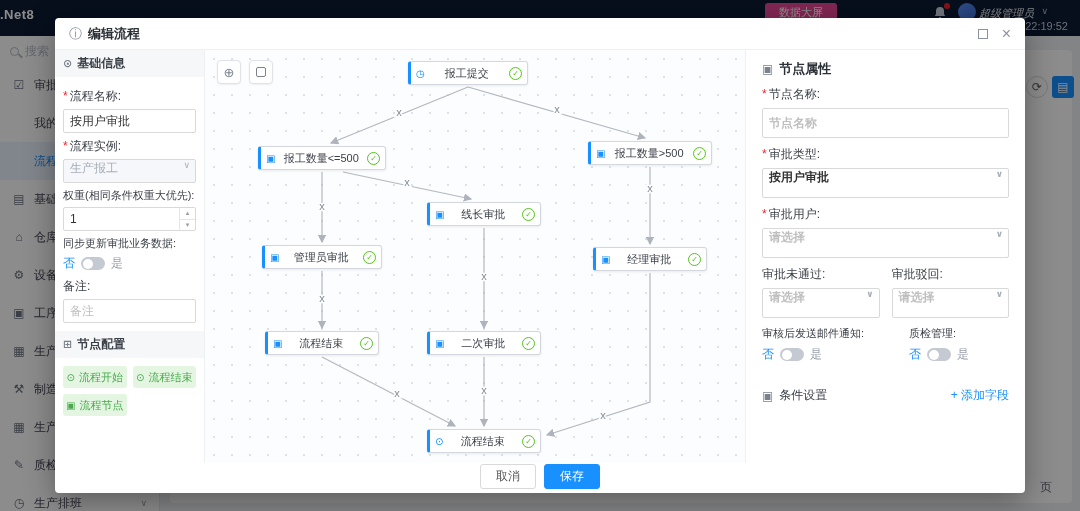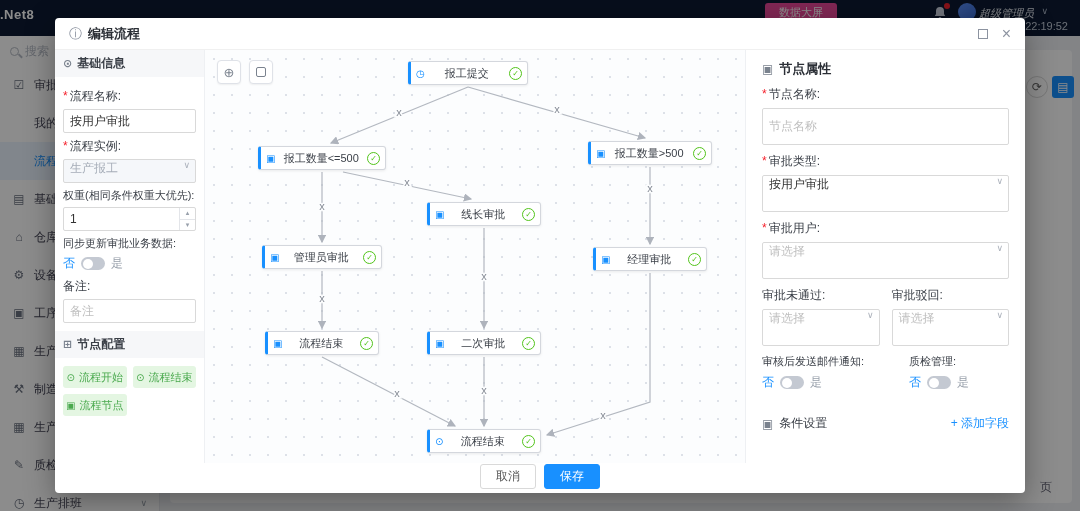--- a/index.html
+++ b/index.html
@@ -115,21 +115,21 @@
   .flow-node .fn-label { flex:1; text-align:center; font-size:11px; color:#3a3f47; white-space:nowrap; }
   .flow-node .fn-check { flex:0 0 13px; width:13px; height:13px; border:1px solid #52c41a; border-radius:50%;
     color:#52c41a; font-size:8px; display:flex; align-items:center; justify-content:center; }
   .edge-x { font-size:11px; fill:#868c96; paint-order:stroke; stroke:#fcfdfe; stroke-width:3px; cursor:pointer; }
 
   
   .rp { flex:0 0 280px; border-left:1px solid #eef0f3; padding:10px 16px; overflow:hidden; }
   .rp-title { display:flex; align-items:center; gap:6px; font-weight:bold; font-size:13px; color:#2b2f36; margin-bottom:4px; }
   .rp-title .sh-icon { color:#7a828e; font-size:12px; font-weight:normal; }
   .rp .lbl { margin:8px 0 5px; }
-  .rp .sel, .rp .inp { height:37px; }
+  .rp .sel, .rp .inp { height:30px;font-weight:bold; }
   .two-col { display:flex; gap:12px; }
   .two-col .col { flex:1; min-width:0; }
   .two-col .col.wide { flex:1.35; }
   .cond-row { display:flex; align-items:center; margin-top:18px; }
   .cond-left { display:flex; align-items:center; gap:6px; color:#3a3f47; }
   .cond-left .sh-icon { color:#7a828e; }
   .add-field { margin-left:auto; color:#1890ff; cursor:pointer; }
 
   
   .m-footer { flex:0 0 30px; display:flex; align-items:flex-start; justify-content:center; gap:8px; padding-top:1px; }

